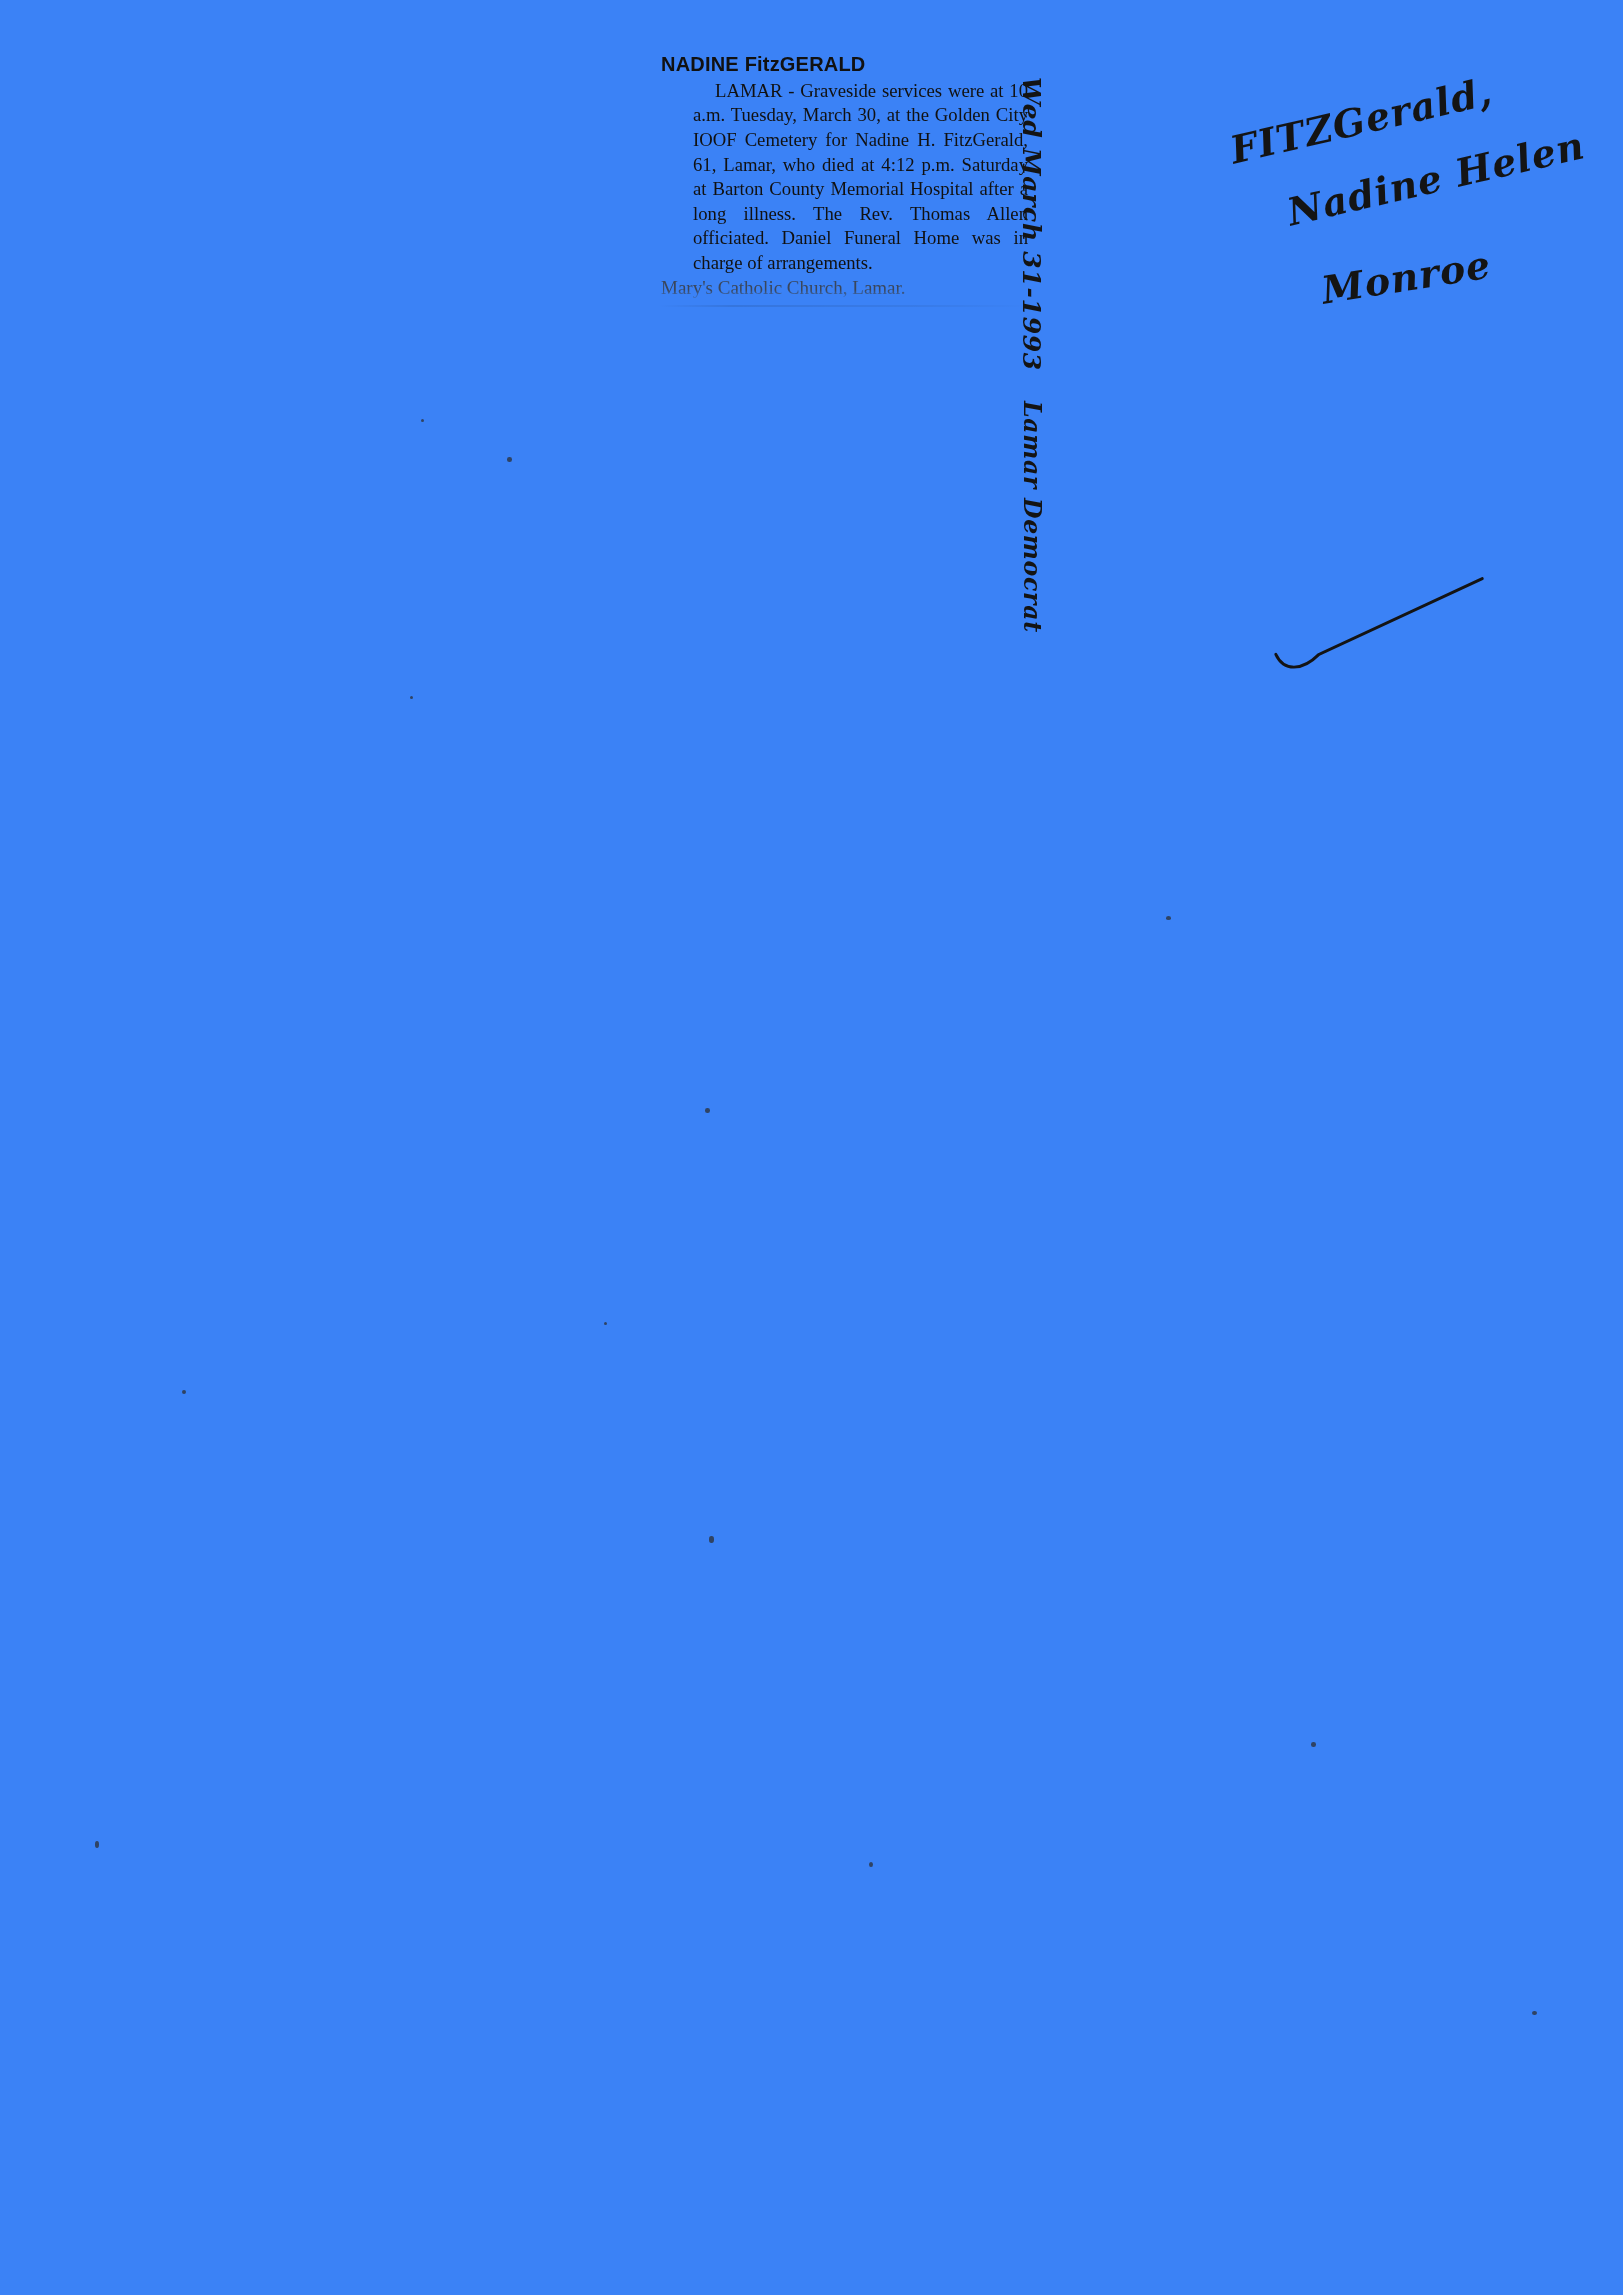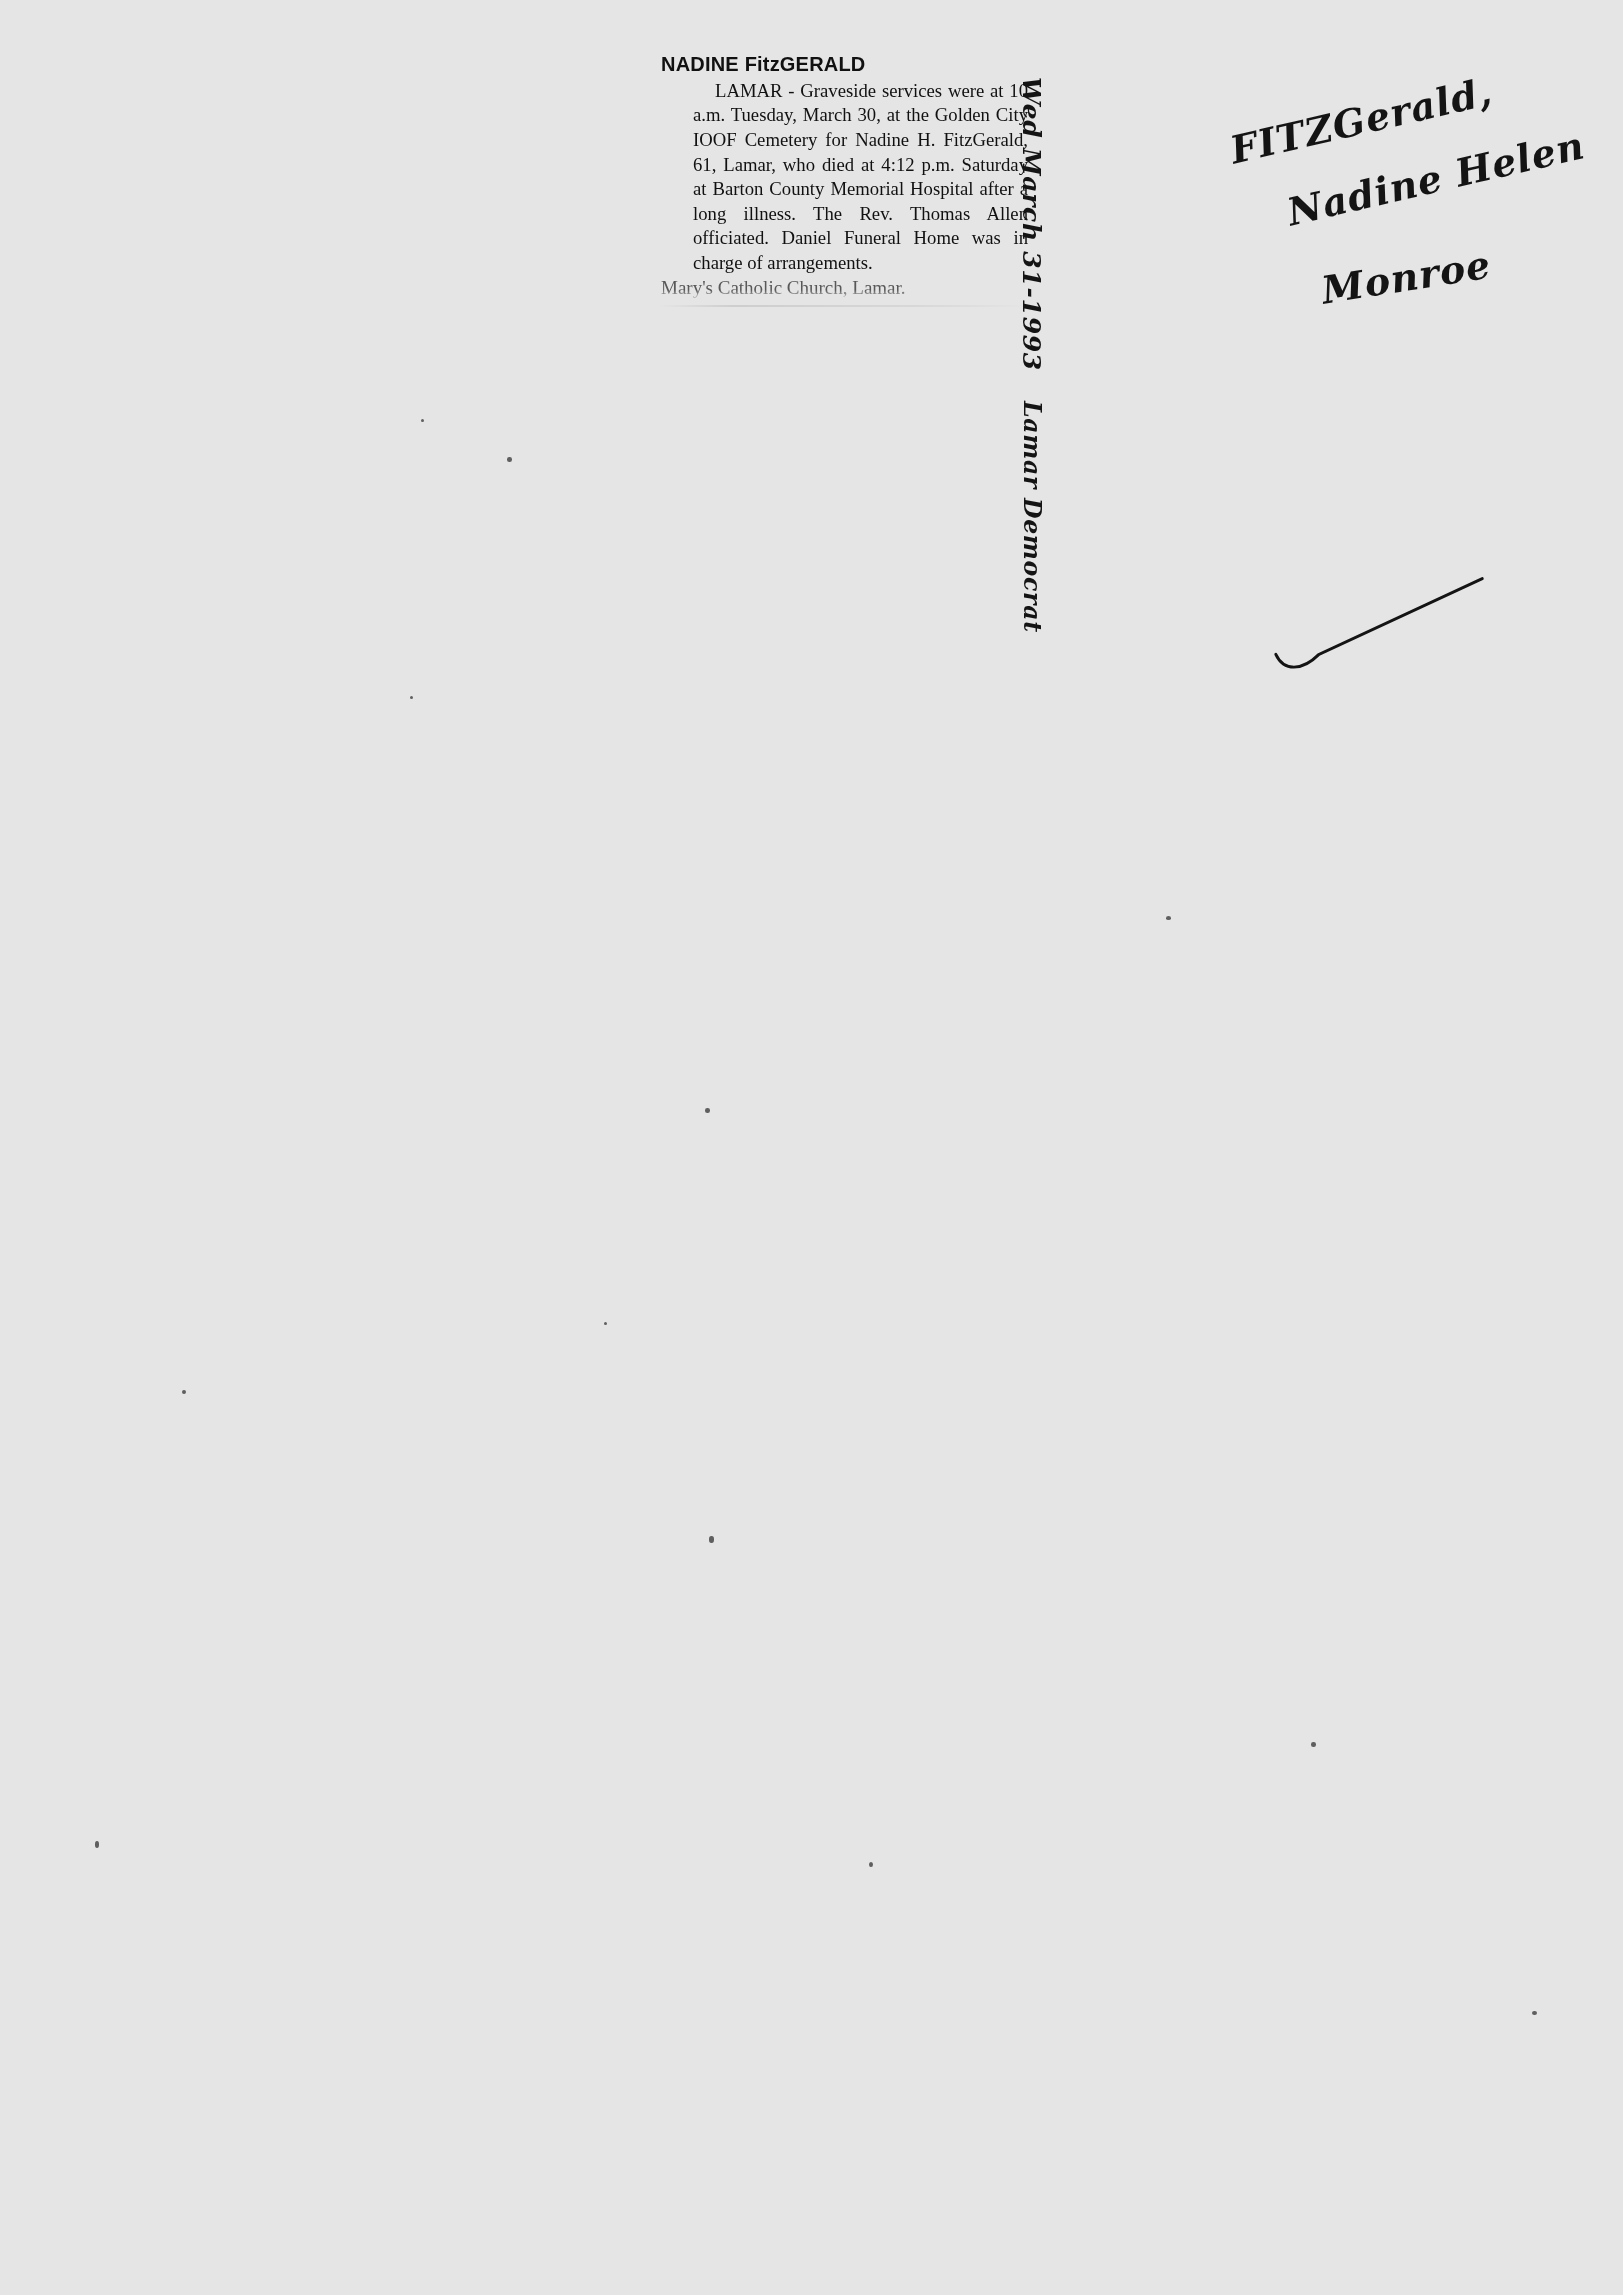--- a/index.html
+++ b/index.html
@@ -13,21 +13,21 @@
     position: relative;
     font-family: "Liberation Serif", serif;
     color: #111111;
     overflow: hidden;
   }
 
   
   #page {
     position: absolute;
     inset: 0;
-    background: #e5e5e5;
+    background: #3b82f6;
   }
 
   
   #clipping {
     position: absolute;
     left: 661px;
     top: 54px;
     width: 367px;
   }
 

